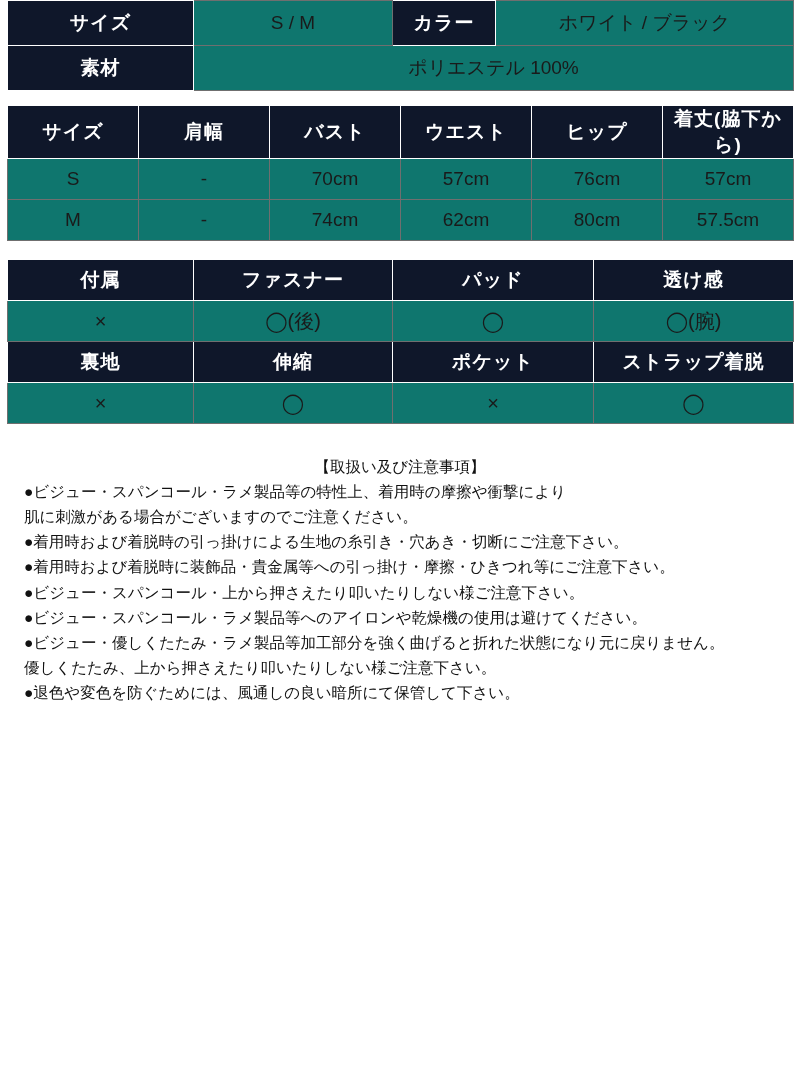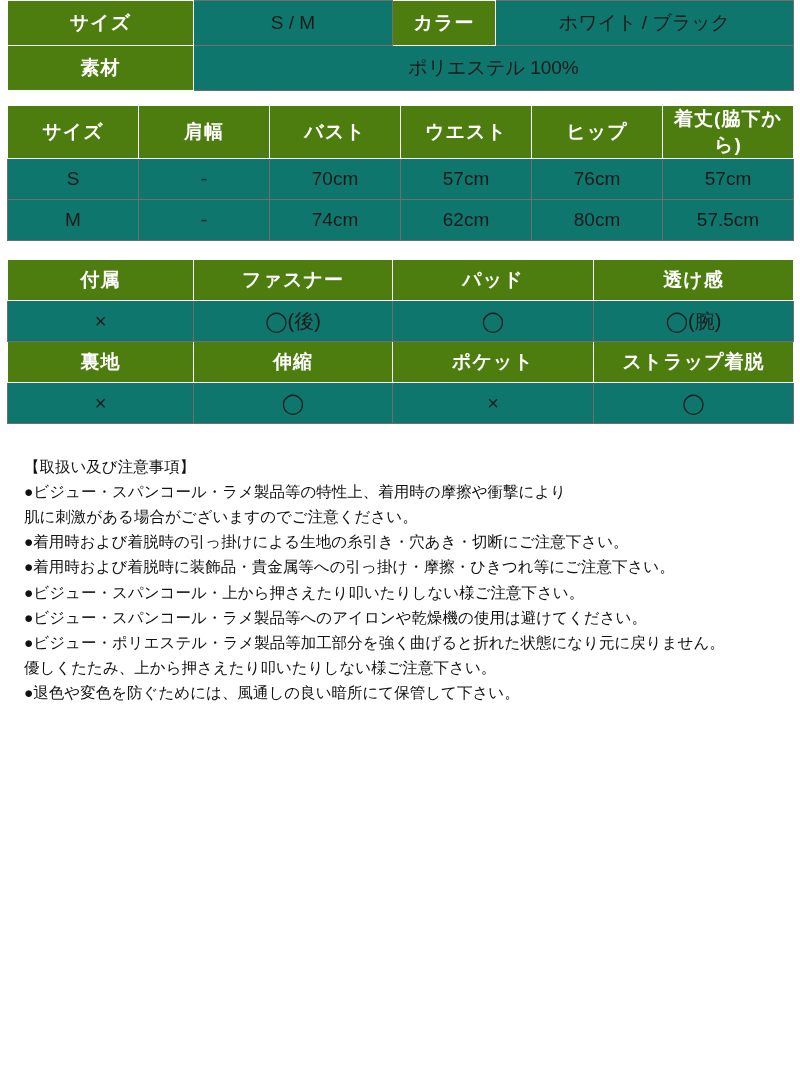--- a/index.html
+++ b/index.html
@@ -38,21 +38,21 @@
     border: 1px solid #ffffff;
     text-align: center;
     vertical-align: middle;
     font-size: 19px;
     height: 41px;
     padding: 0 2px;
     box-sizing: border-box;
   }
 
   .hdr {
-    background: #4d7c0f;
+    background: #0f172a;
     color: #ffffff;
     font-weight: bold;
     letter-spacing: 1px;
   }
   .val {
     background: #0f766e;
     color: #1a1a1a;
     border: 1px solid #6f6f6f;
   }
 
@@ -77,20 +77,21 @@
     padding: 30px 24px 0 24px;
     font-size: 15.5px;
     line-height: 1.62;
     color: #111111;
   }
   .notes div {
     white-space: pre;
   }
   .notes .title {
     font-weight: normal;
+    text-align: center;
   }
 </style>
 </head>
 <body>
 
 <div class="page">
 
   <div class="tbl-wrap">
     <table class="t-spec">
       <colgroup>
@@ -195,18 +196,18 @@
   </div>
 
   <div class="notes">
     <div class="title">【取扱い及び注意事項】</div>
     <div>●ビジュー・スパンコール・ラメ製品等の特性上、着用時の摩擦や衝撃により</div>
     <div>肌に刺激がある場合がございますのでご注意ください。</div>
     <div>●着用時および着脱時の引っ掛けによる生地の糸引き・穴あき・切断にご注意下さい。</div>
     <div>●着用時および着脱時に装飾品・貴金属等への引っ掛け・摩擦・ひきつれ等にご注意下さい。</div>
     <div>●ビジュー・スパンコール・上から押さえたり叩いたりしない様ご注意下さい。</div>
     <div>●ビジュー・スパンコール・ラメ製品等へのアイロンや乾燥機の使用は避けてください。</div>
-    <div>●ビジュー・ポリエステル・ラメ製品等加工部分を強く曲げると折れた状態になり元に戻りません。</div>
+    <div>●ビジュー・優しくたたみ・ラメ製品等加工部分を強く曲げると折れた状態になり元に戻りません。</div>
     <div>優しくたたみ、上から押さえたり叩いたりしない様ご注意下さい。</div>
     <div>●退色や変色を防ぐためには、風通しの良い暗所にて保管して下さい。</div>
   </div>
 
 </div>
 
 </body></html>

